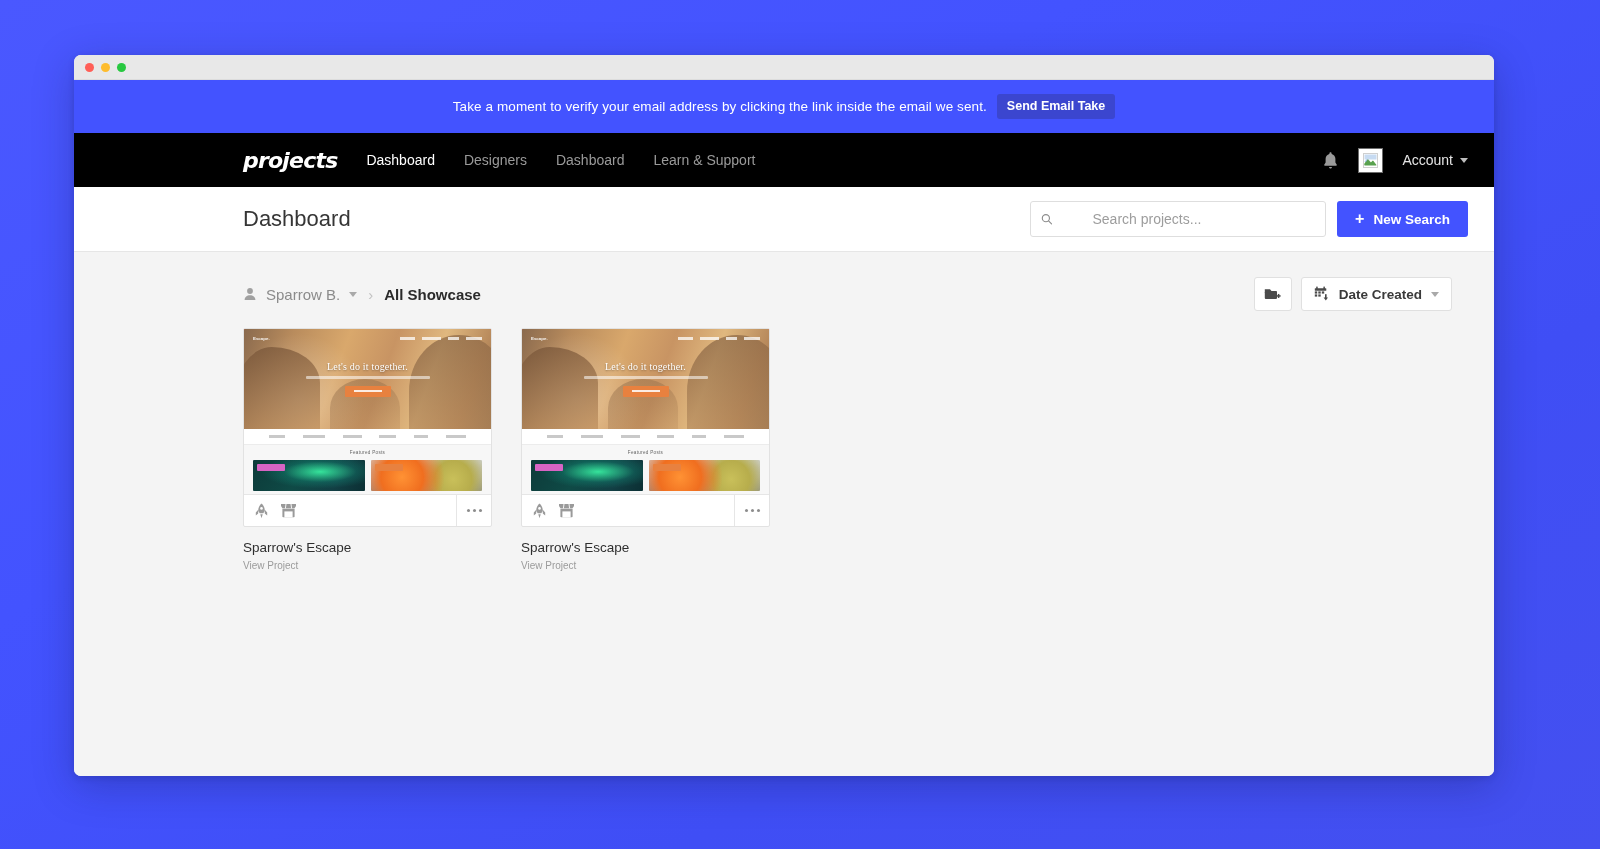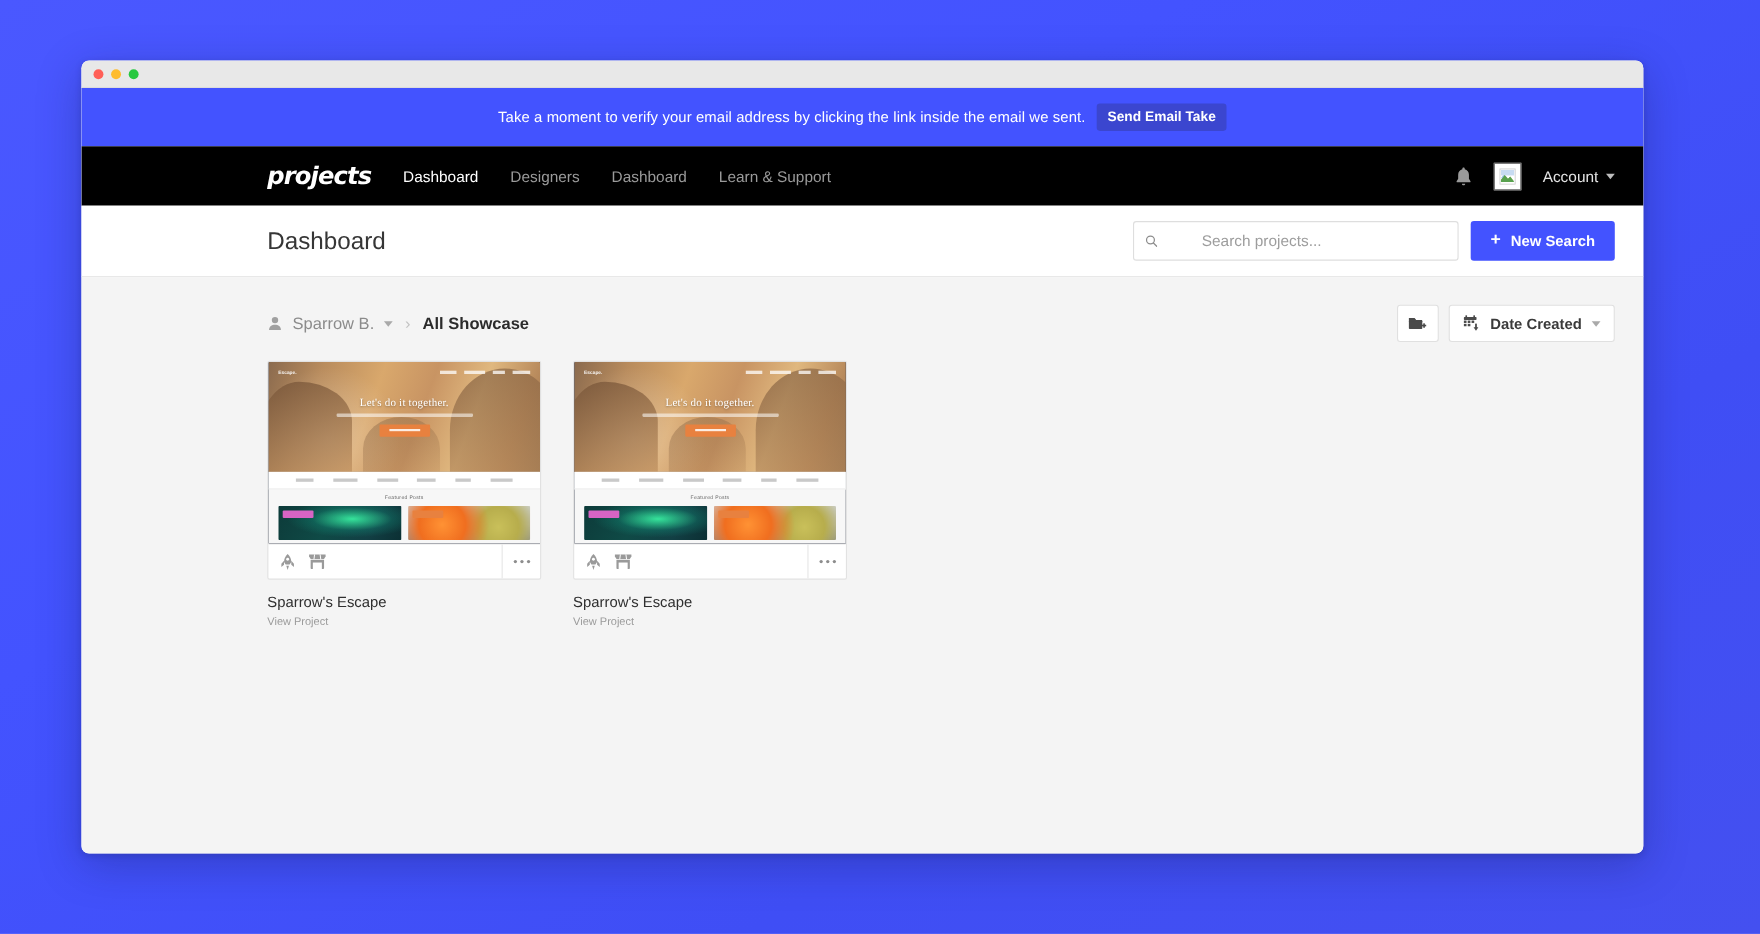--- a/index.html
+++ b/index.html
@@ -188,21 +188,21 @@
     gap: 9px;
     cursor: pointer;
     font-family: inherit;
   }
   .btn-plus { font-size: 16px; font-weight: bold; line-height: 1; }
 
   
   .content {
     flex: 1 1 auto;
     background: #f4f4f4;
-    padding: 0 26px 0 169px;
+    padding: 0 42px 0 169px;
     overflow: hidden;
   }
 
   .toolbar {
     display: flex;
     align-items: center;
     height: 76px;
     padding-top: 8px;
   }
   .breadcrumb { display: flex; align-items: center; gap: 9px; }
@@ -248,21 +248,21 @@
   .card-frame {
     background: #ffffff;
     border: 1px solid #e2e2e2;
     border-radius: 2px;
     overflow: hidden;
   }
   .thumb {
     height: 165px;
     position: relative;
     overflow: hidden;
-    background: #0f172a;
+    background: #ef4444;
   }
   .thumb-hero {
     height: 100px;
     position: relative;
     background:
       radial-gradient(circle at 22% 70%, rgba(255,255,255,0.30) 0%, rgba(255,255,255,0) 32%),
       linear-gradient(110deg, #8a6a4e 0%, #b98c5d 18%, #d9a86c 38%, #c89463 55%, #e0b87f 72%, #b88a5c 88%, #8f6d4c 100%);
     overflow: hidden;
   }
   .rock {

